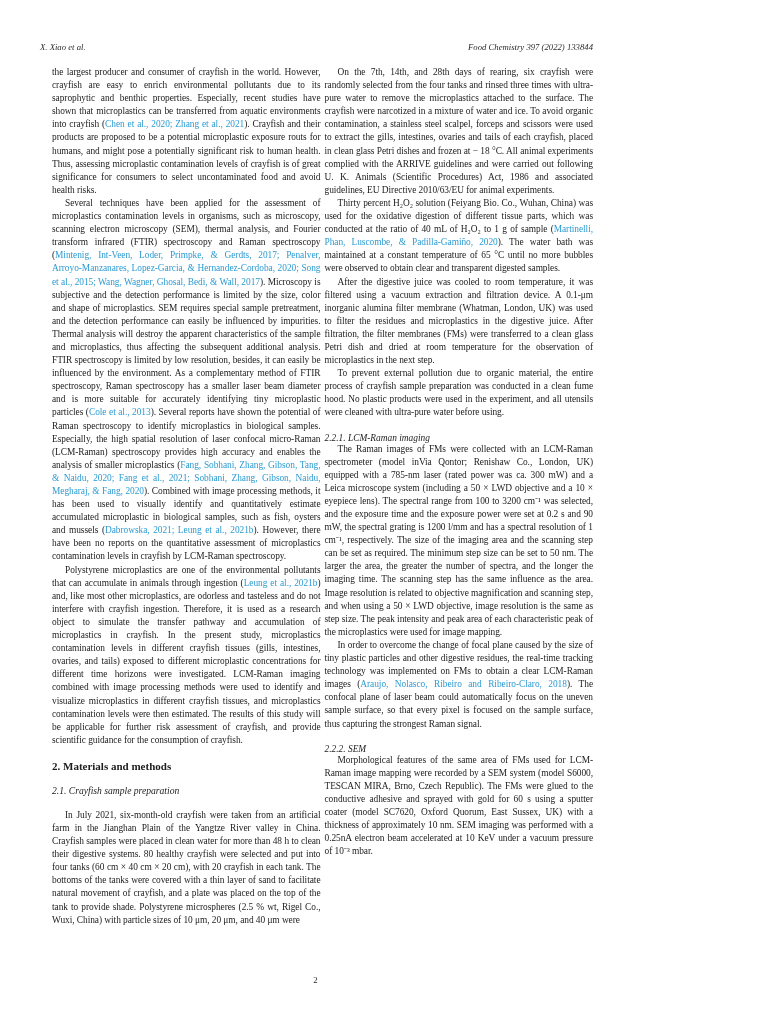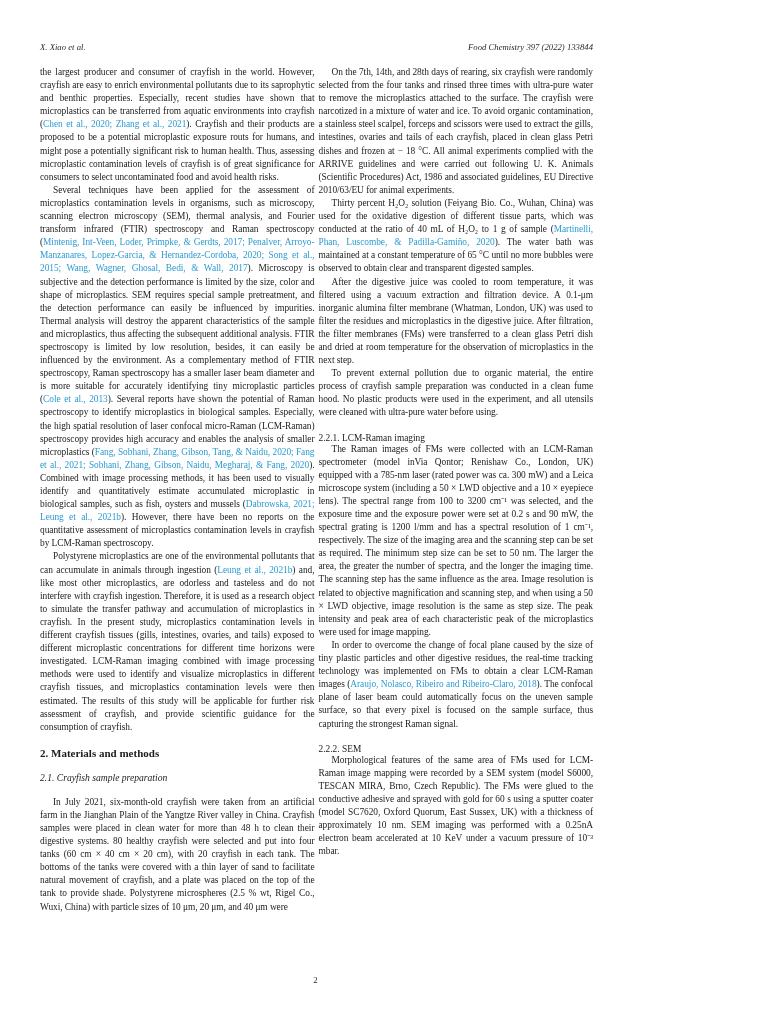--- a/index.html
+++ b/index.html
@@ -17,21 +17,21 @@
     position: absolute;
     top: 42px; left: 40px; right: 38px;
     display: flex;
     justify-content: space-between;
     font-style: italic;
     font-size: 8.7px;
     color: #2a2a2a;
   }
   .content {
     position: absolute;
-    top: 66px; left: 40px; right: 38px;
+    top: 66px; left: 52px; right: 38px;
     display: flex;
     gap: 4px;
   }
   .column { width: 337px; }
   p.para {
     margin: 0;
     font-size: 9.4px;
     line-height: 13.1px;
     text-align: justify;
     letter-spacing: -0.05px;
@@ -41,20 +41,21 @@
     font-weight: bold;
     font-size: 11px;
     margin: 13px 0 13px 0;
   }
   .h3 {
     font-style: italic;
     font-size: 9.6px;
     margin: 13px 0 13px 0;
   }
   .h4 {
+    font-style: italic;
     font-size: 9.4px;
     margin: 13px 0 0 0;
   }
   .cite { color: var(--link-color, #2d9bd2); cursor: pointer; }
   .footer {
     position: absolute;
     top: 975px; left: 0; right: 0;
     text-align: center;
     font-size: 8.7px;
     color: #2a2a2a;

